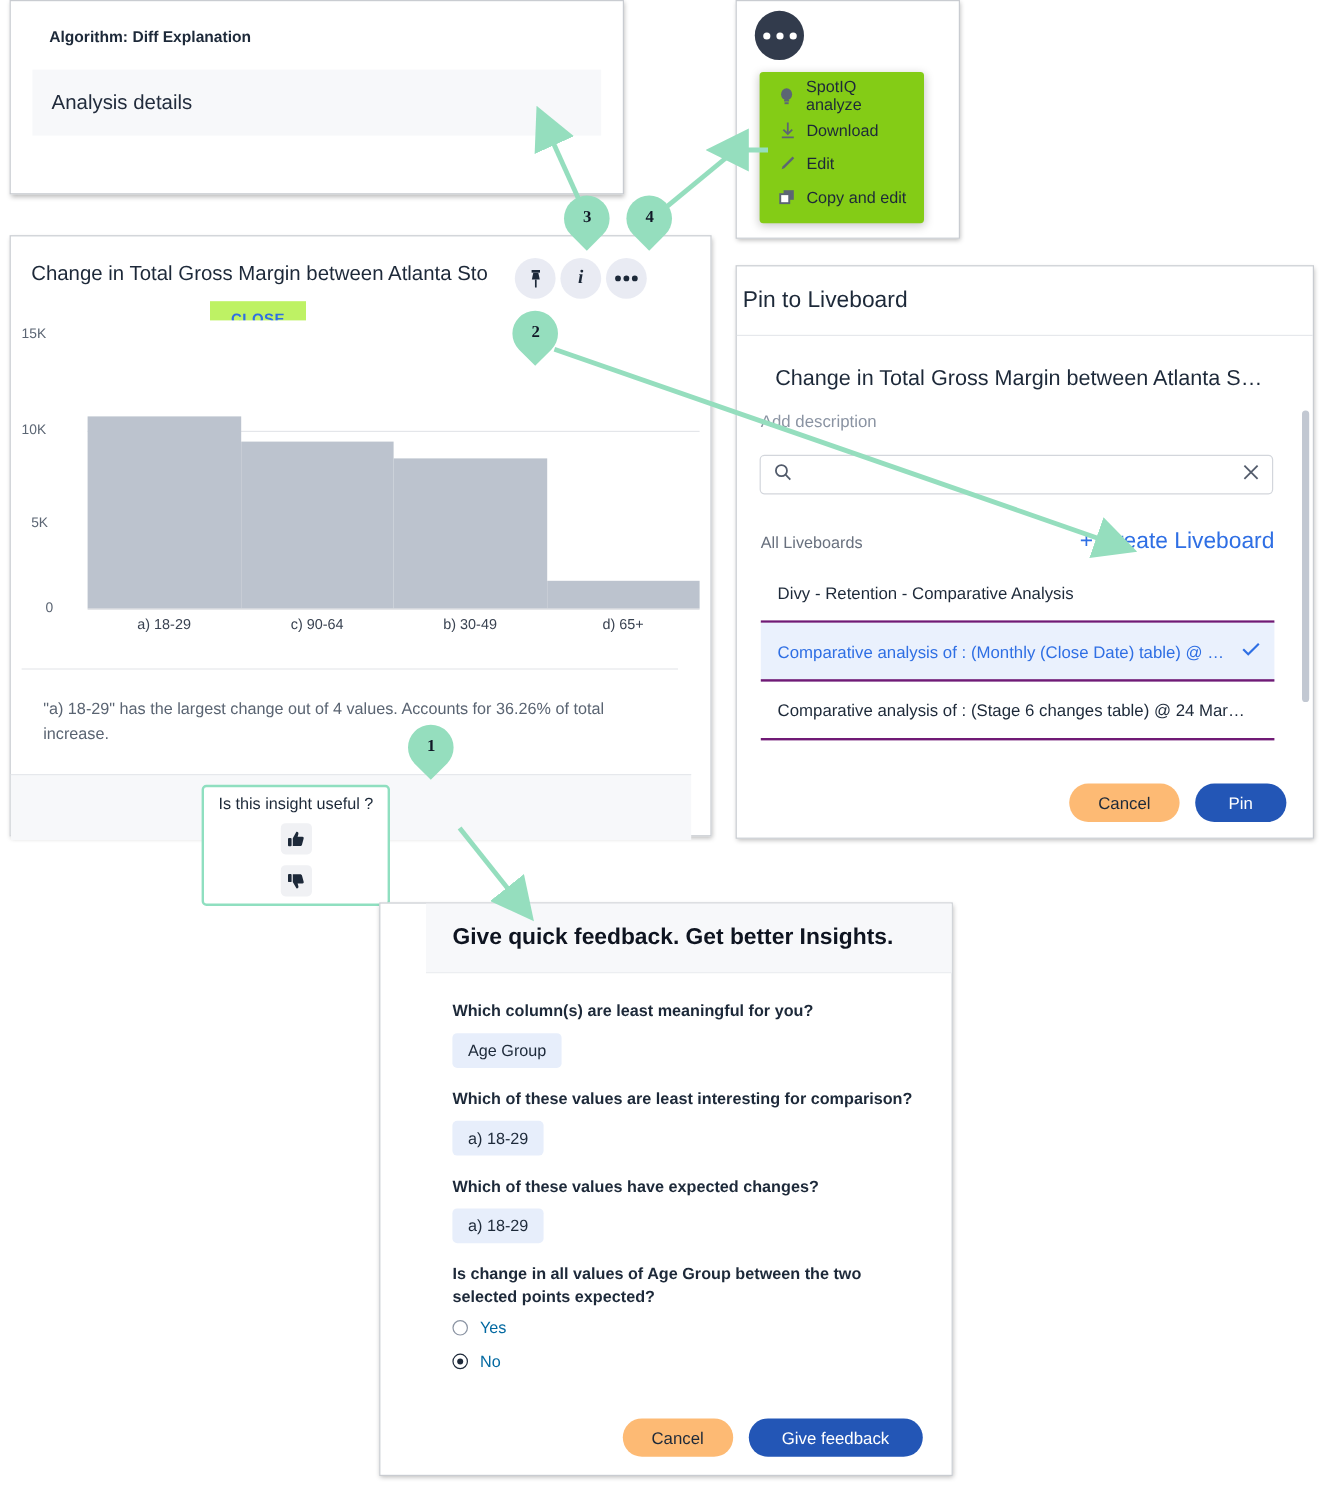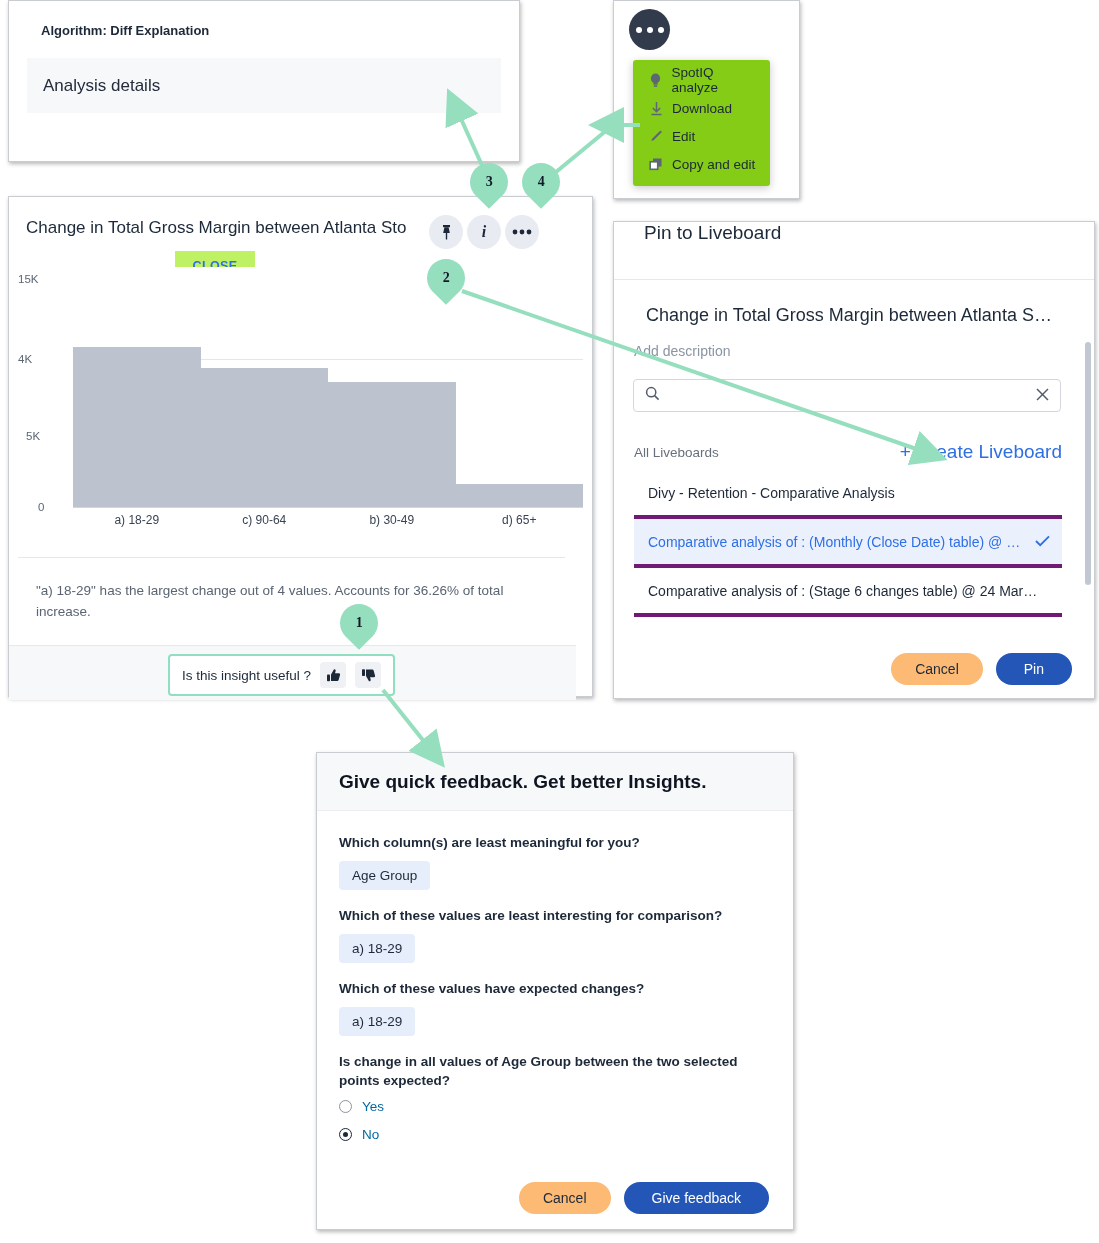--- a/index.html
+++ b/index.html
@@ -81,61 +81,62 @@
   }
   #insight-footer {
     position:absolute; left:9px; top:645px; width:567px; height:55px;
     background:#f7f8fa; border-top:1px solid #e6e8ec;
   }
   #feedback-bar {
     position:absolute; left:168px; top:654px;
     display:flex; align-items:center; gap:9px;
     background:#fff; padding:6px 12px; border-radius:4px;
     border:2px solid #8fdfc0;
+    flex-direction:column;
   }
   #feedback-bar .fb-label { font-size:13.5px; color:#1d2939; }
   .fb-icon {
     width:26px; height:26px; border-radius:4px; background:#f0f1f4;
     display:flex; align-items:center; justify-content:center; color:#1d2939;
   }
 
   
   #pin-dialog { left:613px; top:221px; width:482px; height:478px; }
-  #pin-header { height:58px; border-bottom:1px solid #e6e8ec; display:flex; padding-left:30px; }
+  #pin-header { height:58px; border-bottom:1px solid #e6e8ec; display:flex; align-items:center; padding-left:5px; }
   #pin-header .t { font-size:19px; color:#1d2939; }
   #pin-body { position:relative; height:362px; }
   #pin-viz-title { position:absolute; left:32px; top:25px; width:420px; font-size:18px; color:#1d2939; white-space:nowrap; overflow:hidden; }
   #pin-desc { position:absolute; left:20px; top:63px; font-size:14px; color:#8b94a3; }
   #pin-search {
     position:absolute; left:19px; top:99px; width:428px; height:33px;
     border:1px solid #d3d6dc; border-radius:4px; display:flex; align-items:center;
     padding:0 11px; background:#fff;
   }
   #pin-search input { flex:1; border:none; outline:none; font-size:13px; font-family:inherit; color:#1d2939; padding-left:9px; }
   #pin-search .x { color:#525b6b; font-size:15px; }
   #pin-listhead { position:absolute; left:20px; top:161px; width:428px; display:flex; justify-content:space-between; align-items:center; }
   #pin-listhead .all { font-size:13.5px; color:#68707e; }
   #pin-listhead .create { font-size:19px; color:#2f6fe4; }
   #pin-list { position:absolute; left:20px; top:190px; width:428px; }
   .lb-item {
     height:49px; display:flex; align-items:center; justify-content:space-between;
-    padding:0 12px 0 14px; border-bottom:4px solid #701a75;
+    padding:0 12px 0 14px; border-bottom:2px solid #701a75;
     font-size:14px; color:#1d2939;
   }
   .lb-item.sel { background:#eaf1fd; color:#2f6fe4; }
   .lb-item .txt { white-space:nowrap; overflow:hidden; text-overflow:ellipsis; }
   .lb-item .chk { margin-left:8px; color:#2f6fe4; font-size:15px; }
   #pin-scroll { position:absolute; right:3px; top:62px; width:6px; height:330px; }
   #pin-scroll .thumb { position:absolute; top:0; width:6px; height:243px; background:#c2c8d2; border-radius:3px; }
   #pin-footer { position:absolute; left:0; bottom:0; width:100%; height:58px; display:flex; align-items:center; justify-content:flex-end; padding-right:22px; gap:13px; }
   .btn-grey { background:#fdba74; color:#1d2939; border:none; border-radius:20px; height:32px; padding:0 24px; font-size:14px; font-family:inherit; }
   .btn-blue { background:#2356b6; color:#fff; border:none; border-radius:20px; height:32px; padding:0 28px; font-size:14px; font-family:inherit; }
 
   
-  #fb-dialog { left:316px; top:752px; width:478px; height:478px; }
+  #fb-dialog { left:316px; top:752px; width:478px; height:478px;padding-left:38px; }
   #fb-header { height:58px; background:#f7f8fa; display:flex; align-items:center; padding-left:22px; border-bottom:1px solid #eceef1; }
   #fb-header .t { font-size:19px; font-weight:bold; color:#0e1420; }
   #fb-body { padding:22px 22px 0 22px; position:relative; height:360px; }
   .fb-q { font-size:13.5px; font-weight:bold; color:#1d2939; margin:0 0 9px 0; line-height:19px; }
   .fb-chip {
     display:inline-block; background:#e7eefb; color:#1d2939;
     font-size:13.5px; border-radius:4px; padding:7px 13px; margin-bottom:16px;
   }
   .fb-radio-row { display:flex; align-items:center; gap:10px; margin-bottom:13px; }
   .radio { width:13px; height:13px; border-radius:50%; border:1px solid #8b94a3; position:relative; }
@@ -258,21 +259,21 @@
         <circle cx="10" cy="3" r="2.4" fill="#1d2939"></circle>
         <circle cx="17" cy="3" r="2.4" fill="#1d2939"></circle>
       </svg>
   </div>
 </div>
 
 <div id="close-btn">CLOSE</div>
 
 <div id="plot-area">
   <div class="ytick" style="left:0px;  top:6px;">15K</div>
-  <div class="ytick" style="left:0px;  top:86px;">4K</div>
+  <div class="ytick" style="left:0px;  top:86px;">10K</div>
   <div class="ytick" style="left:8px;  top:163px;">5K</div>
   <div class="ytick" style="left:20px; top:234px;">0</div>
   <div id="gridline"></div>
   <div id="axis-line"></div>
   <div id="bars">
     <div class="bar" style="flex:1;height:160px;"></div>
     <div class="bar" style="flex:1;height:139px;"></div>
     <div class="bar" style="flex:1;height:125px;"></div>
     <div class="bar" style="flex:1;height:23px;"></div>
   </div>

